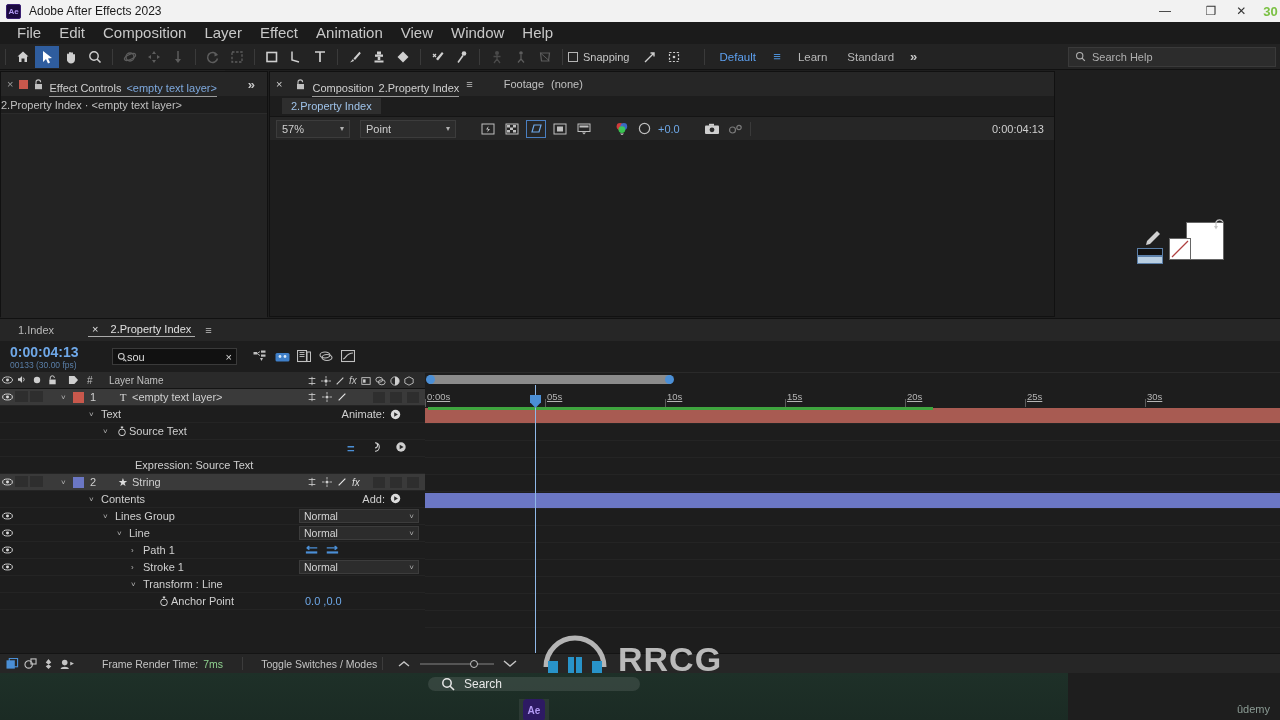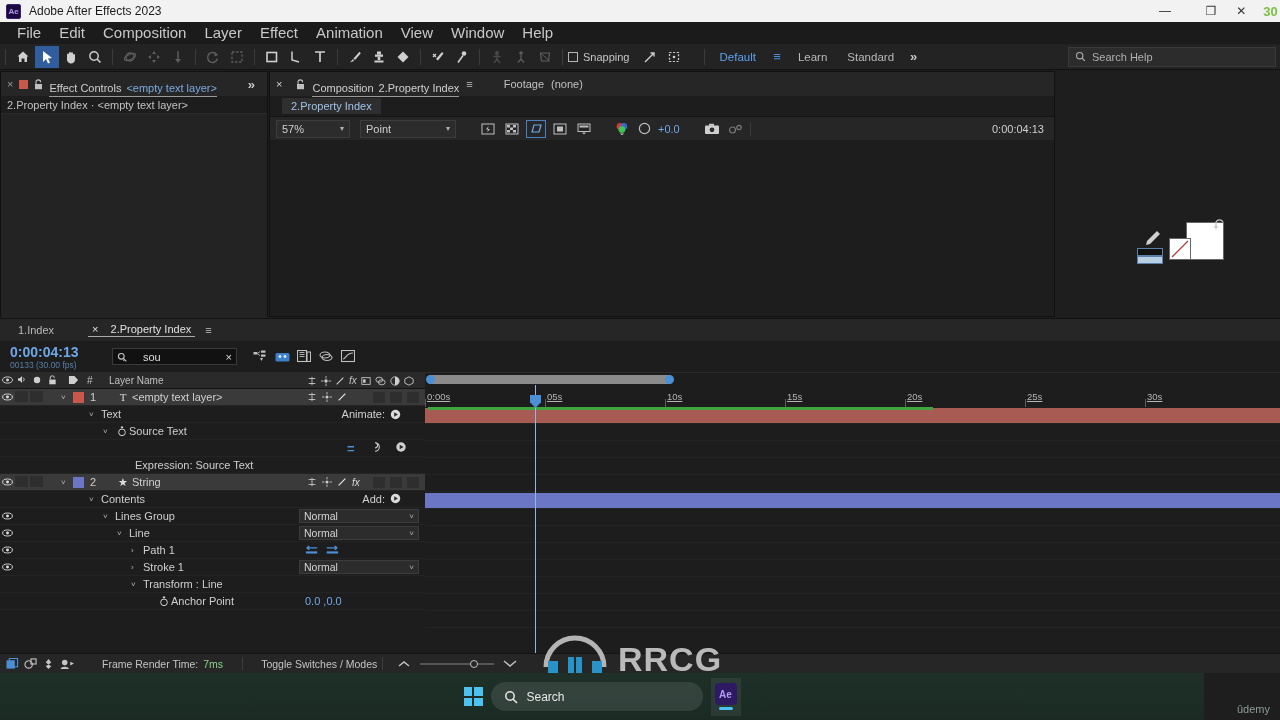--- a/index.html
+++ b/index.html
@@ -52,21 +52,21 @@
   .ptab { height:24px; background:#262626; display:flex; align-items:center;
     padding:0 6px; gap:6px; font-size:11px; color:#cfcfcf; }
   .ptab .x { color:#9a9a9a; font-size:11px; cursor:default; }
   .ptab .sw { width:9px; height:9px; }
   .ptab .accent { color:#7ea9de; }
   .tab-underline { border-bottom:1px solid #9a9a9a; padding-bottom:2px;margin-top:11px; }
 
   
   #effectControls { left:0; top:71px; width:268px; height:246px; }
   .ec-sub { height:18px; background:#1d1d1d; display:flex; align-items:center;
-    padding-left:6px; font-size:11px; color:#c0c0c0; border-bottom:1px solid #2b2b2b; }
+    padding-left:0; font-size:11px; color:#c0c0c0; border-bottom:1px solid #2b2b2b; }
   .ec-body { background:#232323; height:204px; }
 
   
   #compPanel { left:269px; top:71px; width:786px; height:246px; }
   .comp-tabrow { height:24px; background:#262626; display:flex; align-items:center;
     padding:0 6px; gap:7px; font-size:11px; }
   .comp-breadcrumb { height:20px; background:#1d1d1d; display:flex; align-items:center;
     padding-left:12px; }
   .bc-chip { background:#2e2e2e; color:#9fc3ea; font-size:11px; padding:2px 9px; }
   .comp-stage { position:relative; height:157px; background:#232323; }
@@ -107,21 +107,21 @@
     background:#1d1d1d; border-top:1px solid #111; }
   .tl-tabs { height:22px; background:#262626; display:flex; align-items:center;
     gap:8px; padding:0 8px; font-size:11px; }
   .tl-tab { display:flex; align-items:center; gap:6px; color:#b8b8b8; padding:0 4px; }
   .tl-tab.sel { color:#e0e0e0; border-bottom:1px solid #aaa; padding-bottom:1px; }
   .tl-ctrl { height:32px; background:#1d1d1d; display:flex; align-items:center;
     border-bottom:1px solid #2a2a2a; }
   .tc-big { color:#6fa8e8; font-size:14px; font-weight:bold; padding-left:10px; }
   .tc-sub { color:#5a7fa8; font-size:8.5px; padding-left:10px; }
   .srchbox { width:125px; height:17px; background:#111; border:1px solid #3a3a3a;
-    display:flex; align-items:center; padding:0 4px; gap:16px; color:#ddd; font-size:11px; }
+    display:flex; align-items:center; padding:0 4px; gap:0; color:#ddd; font-size:11px; }
   .ticon { width:22px; height:20px; display:flex; align-items:center; justify-content:center;
     color:#b8b8b8; }
   .ticon.blue { color:#4b8fd6; }
 
   .colhdr { height:16px; background:#2a2a2a; border-bottom:1px solid #141414;
     display:flex; align-items:center; font-size:10px; color:#c0c0c0; }
   .layer-area { position:absolute; left:0; top:0; width:425px; }
   .row { height:17px; display:flex; align-items:center; font-size:11px; color:#cfcfcf;
     border-bottom:1px solid #242424; }
   .row.sel { background:#3a3a3a; }
@@ -142,23 +142,23 @@
   .layerbar { position:absolute; height:15px; top:1px; }
   .playhead { position:absolute; width:1px; background:#8fb8e8; }
   .ph-head { position:absolute; width:11px; height:13px; background:#4b8fd6; }
 
   .tl-footer { position:absolute; left:0; bottom:0; width:1280px; height:20px;
     background:#262626; display:flex; align-items:center; gap:5px; padding-left:6px;
     font-size:10.5px; color:#c4c4c4; border-top:1px solid #141414; }
   .frt { color:#8fd18f; }
 
   
-  .taskbar { position:absolute; left:0; bottom:0; width:1204px; height:47px;
+  .taskbar { position:absolute; left:0; bottom:0; width:1068px; height:47px;
     background:linear-gradient(180deg,#1e3028,#1b2b24); display:flex; align-items:center;
-    justify-content:center; gap:8px; }
+    justify-content:center; gap:8px;flex-direction:column; }
   .winlogo { width:19px; height:19px; display:grid; grid-template-columns:1fr 1fr;
     grid-template-rows:1fr 1fr; gap:2px; }
   .winlogo i { background:#4cc2f1; display:block; }
   .tb-search { width:212px; height:29px; background:rgba(255,255,255,0.10);
     border-radius:15px; display:flex; align-items:center; gap:9px; padding-left:13px;
     color:#e8e8e8; font-size:12px; }
   .tb-ae { width:30px; height:38px; background:rgba(255,255,255,0.07); display:flex;
     align-items:center; justify-content:center; flex-direction:column; gap:2px; }
   .tb-ae .ico { width:22px; height:22px; background:#2d1a63; border-radius:4px;
     color:#b39af5; font-size:10px; font-weight:bold; display:flex; align-items:center;

